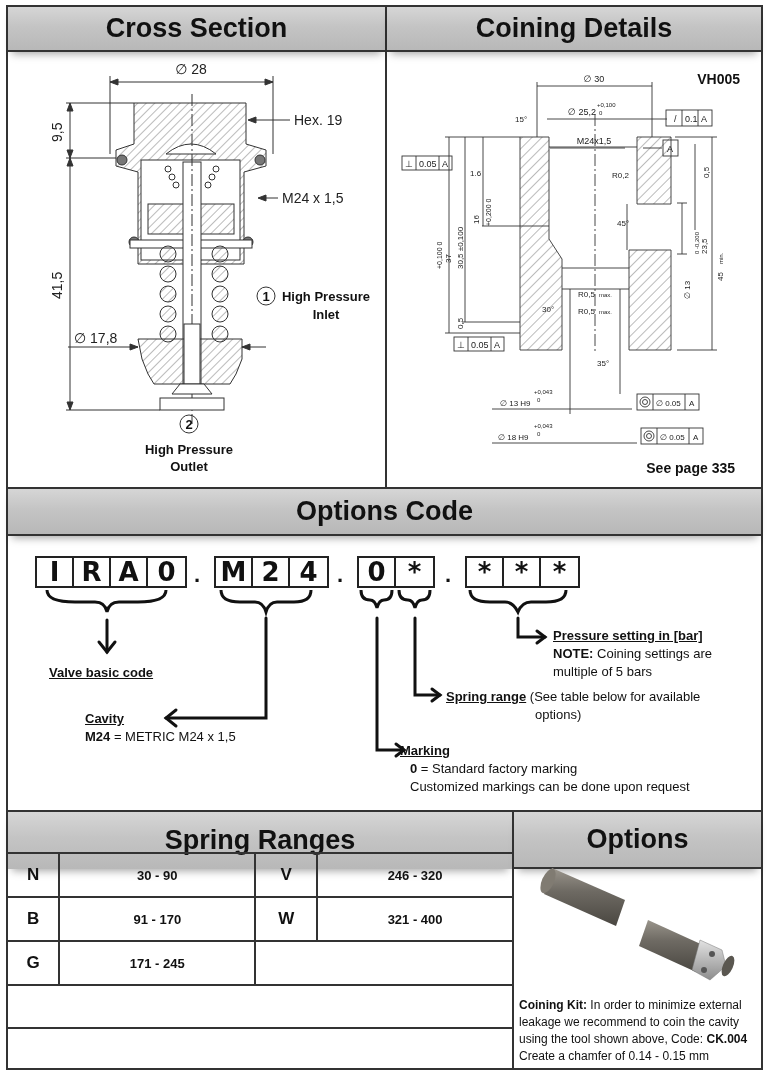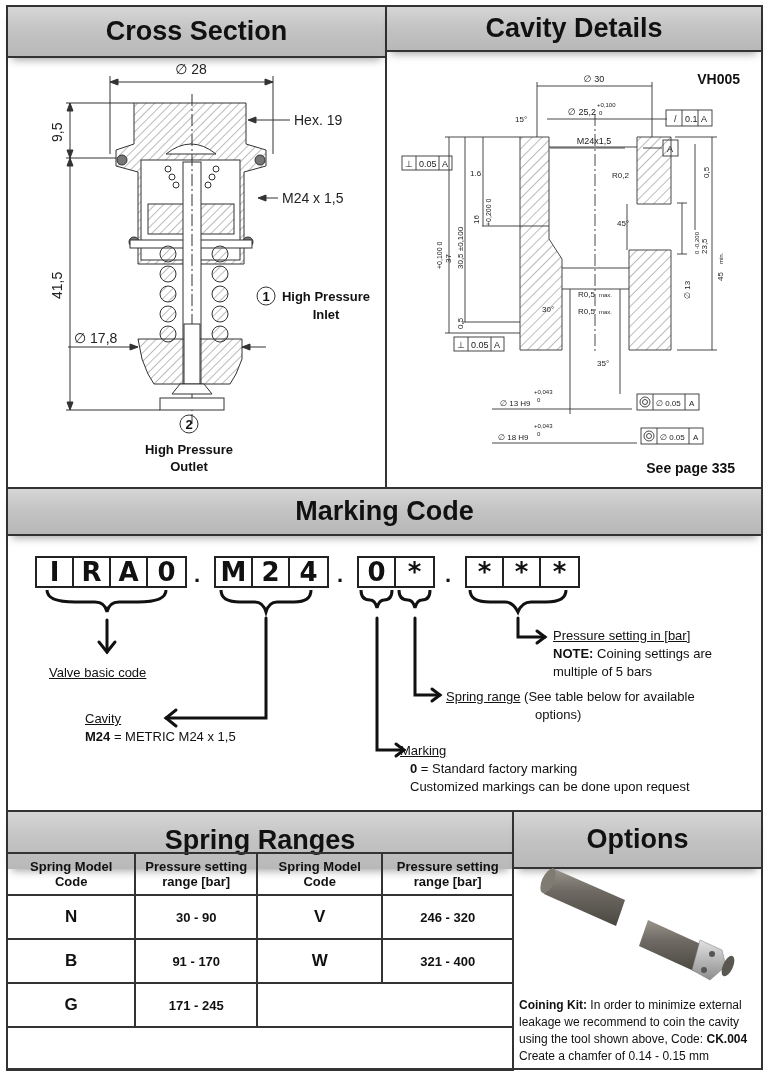--- a/index.html
+++ b/index.html
@@ -6,35 +6,35 @@
 html,body{width:769px;height:1074px;background:#fff;overflow:hidden}
 body{font-family:"Liberation Sans","DejaVu Sans",sans-serif;color:#111;position:relative}
 .frame{position:absolute;border:2px solid #333;background:#fff}
 .hdr{position:absolute;background:linear-gradient(180deg,#d6d6d6 0%,#c4c4c4 45%,#b8b8b8 100%);border-bottom:2px solid #333;
   display:flex;align-items:center;justify-content:center;font-weight:bold;font-size:27px;color:#111;
   box-shadow:0 6px 8px -4px rgba(0,0,0,.35)}
 .abs{position:absolute}
 svg text{font-family:"Liberation Sans","DejaVu Sans",sans-serif}
 .lbl{position:absolute;font-size:13px;line-height:18px}
 .b{font-weight:bold}
-.u{text-decoration:underline;font-weight:normal}
+.u{text-decoration:underline;font-weight:bold}
 .box{position:absolute;height:32px;border:2px solid #222;display:flex}
 .box span{width:37px;border-right:2px solid #222;display:flex;align-items:center;justify-content:center;font-size:26px;font-weight:bold;font-family:"DejaVu Sans",sans-serif}
 .box span:last-child{border-right:none}
 .dot{position:absolute;font-size:22px;font-weight:bold}
 table.sr{position:absolute;border-collapse:collapse;font-size:13px;font-weight:bold;text-align:center}
 table.sr td{border:2px solid #333;padding:0}
 </style>
 </head>
 <body>
 
 <div class="frame" style="left:6px;top:5px;width:381px;height:484px"></div>
 <div class="frame" style="left:385px;top:5px;width:378px;height:484px"></div>
-<div class="hdr" style="left:8px;top:7px;width:377px;height:51px">Cross Section</div>
-<div class="hdr" style="left:387px;top:7px;width:374px;height:45px">Cavity Details</div>
+<div class="hdr" style="left:8px;top:7px;width:377px;height:45px">Cross Section</div>
+<div class="hdr" style="left:387px;top:7px;width:374px;height:45px">Coining Details</div>
 
 <svg class="abs" style="left:8px;top:54px" width="377" height="433" viewBox="0 0 377 433">
   <defs>
     <pattern id="hatch" patternUnits="userSpaceOnUse" width="6" height="6" patternTransform="rotate(45)">
       <line x1="0" y1="0" x2="0" y2="6" stroke="#555" stroke-width="0.8"></line>
     </pattern>
   </defs>
   <g stroke="#333" stroke-width="1" fill="none">
 
     <line x1="102" y1="28" x2="265" y2="28"></line>
@@ -231,21 +231,21 @@
   <text x="147" y="374" font-size="6" fill="#222">+0,043</text>
   <text x="150" y="382" font-size="6" fill="#222">0</text>
   <text x="269" y="352" font-size="8" fill="#222">∅ 0.05</text>
   <text x="302" y="352" font-size="8" fill="#222">A</text>
   <text x="273" y="386" font-size="8" fill="#222">∅ 0.05</text>
   <text x="306" y="386" font-size="8" fill="#222">A</text>
   <text x="348" y="419" font-size="14" font-weight="bold" text-anchor="end" fill="#111">See page 335</text>
 </svg>
 
 <div class="frame" style="left:6px;top:487px;width:757px;height:325px"></div>
-<div class="hdr" style="left:8px;top:489px;width:753px;height:47px">Marking Code</div>
+<div class="hdr" style="left:8px;top:489px;width:753px;height:47px">Options Code</div>
 
 <div class="box" style="left:35px;top:556px">
   <span>I</span>
   <span>R</span>
   <span>A</span>
   <span>0</span>
 </div>
 <div class="dot" style="left:194px;top:562px">.</div>
 <div class="box" style="left:214px;top:556px">
   <span>M</span>
@@ -303,38 +303,20 @@
 
 <div class="lbl u" style="left:400px;top:742px">Marking</div>
 <div class="lbl" style="left:410px;top:760px"><span class="b">0</span><span> = Standard factory marking</span></div>
 <div class="lbl" style="left:410px;top:778px">Customized markings can be done upon request</div>
 
 <div class="frame" style="left:6px;top:810px;width:508px;height:260px"></div>
 <div class="hdr" style="left:8px;top:812px;width:504px;height:57px;border-bottom:none">Spring Ranges</div>
 
 <table class="sr" style="left:6px;top:852px;width:508px">
   <tbody>
-      <tr style="height:42px">
-    <td style="width:129px">
-          <div>Spring Model</div>
-          <div>Code</div>
-        </td>
-    <td style="width:122px">
-          <div>Pressure setting</div>
-          <div>range [bar]</div>
-        </td>
-    <td style="width:126px">
-          <div>Spring Model</div>
-          <div>Code</div>
-        </td>
-    <td style="width:131px">
-          <div>Pressure setting</div>
-          <div>range [bar]</div>
-        </td>
-  </tr>
   <tr style="height:44px">
     <td style="font-size:17px">N</td>
     <td>30 - 90</td>
     <td style="font-size:17px">V</td>
     <td>246 - 320</td>
   </tr>
   <tr style="height:44px">
     <td style="font-size:17px">B</td>
     <td>91 - 170</td>
     <td style="font-size:17px">W</td>

